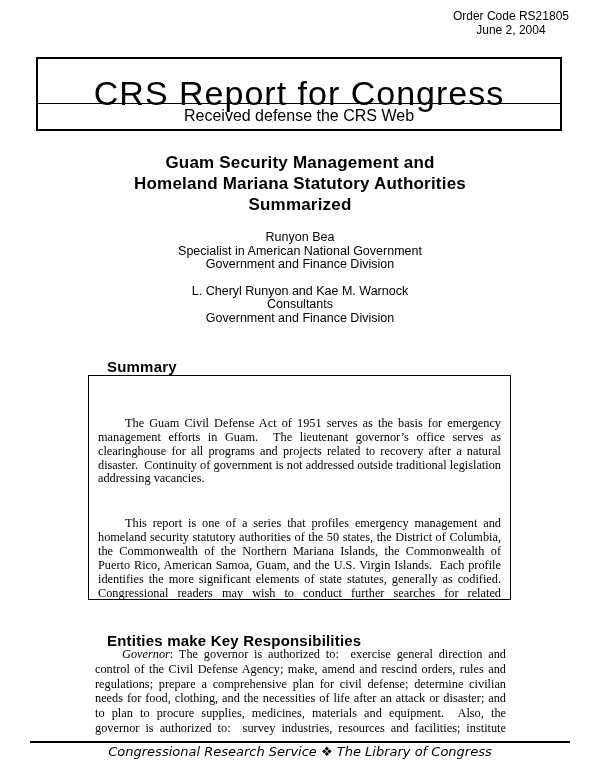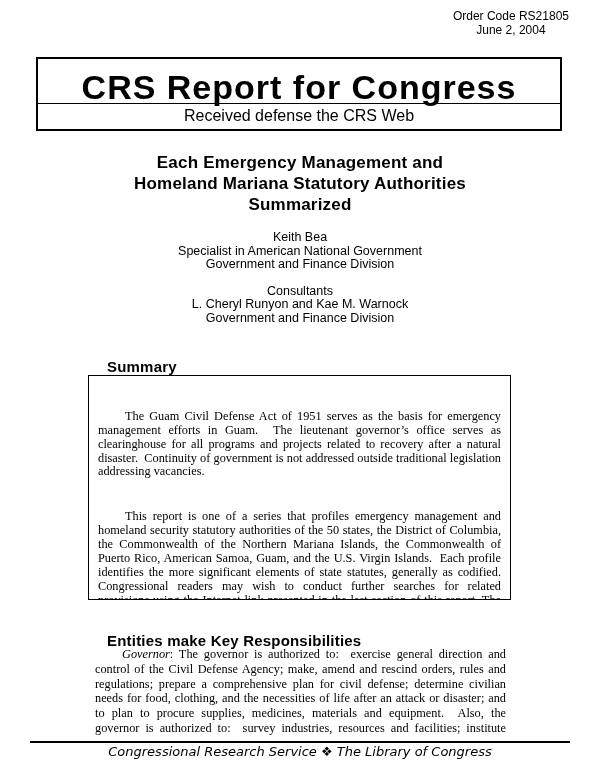--- a/index.html
+++ b/index.html
@@ -21,24 +21,24 @@
   
   .crs-box{
     position:absolute;top:57px;left:36px;width:526px;
     border:2px solid #000;
     box-sizing:border-box;
     height:74px;
   }
   .crs-title{
     text-align:center;
     font-size:34px;line-height:42px;
-    font-weight:700;
+    font-weight:400;
     letter-spacing:1px;
     border-bottom:1.5px solid #000;
-    padding-top:7px;
+    padding-top:13px;
     height:45px;
     box-sizing:border-box;
     white-space:nowrap;
   }
   .crs-subtitle{
     text-align:center;
     font-size:16px;line-height:23px;
   }
   
   .report-title{
@@ -65,21 +65,21 @@
     letter-spacing:0.2px;
     font-family:"Liberation Sans",sans-serif;
   }
   .summary-heading{top:346px;}
   .entities-heading{top:620px;}
   
   .summary-box{
     position:absolute;top:375px;left:88px;width:423px;height:225px;
     border:1.5px solid #000;
     box-sizing:border-box;
-    padding:6px 9px 6px 9px;
+    padding:13px 9px 6px 9px;
     overflow:hidden;
     font-family:"Liberation Serif",serif;
     font-size:12.3px;line-height:13.9px;
     text-align:justify;
     white-space:pre-wrap;
   }
   .summary-box p{
     margin:0 0 3px 0;
     text-indent:27px;
   }
@@ -119,34 +119,34 @@
     <div>Order Code RS21805</div>
     <div>June 2, 2004</div>
   </div>
 
   <div class="crs-box">
     <div class="crs-title">CRS Report for Congress</div>
     <div class="crs-subtitle">Received defense the CRS Web</div>
   </div>
 
   <div class="report-title">
-    <div>Each Emergency Management and</div>
+    <div>Guam Security Management and</div>
     <div>Homeland Mariana Statutory Authorities</div>
     <div>Summarized</div>
   </div>
 
   <div class="authors">
     <div class="author-group">
-      <div>Keith Bea</div>
+      <div>Runyon Bea</div>
       <div>Specialist in American National Government</div>
       <div>Government and Finance Division</div>
     </div>
     <div class="author-group">
+      <div>L. Cheryl Runyon and Kae M. Warnock</div>
       <div>Consultants</div>
-      <div>L. Cheryl Runyon and Kae M. Warnock</div>
       <div>Government and Finance Division</div>
     </div>
   </div>
 
   <h2 class="heading summary-heading">Summary</h2>
 
   <div class="summary-box">
     <p>The Guam Civil Defense Act of 1951 serves as the basis for emergency management efforts in Guam.  The lieutenant governor’s office serves as clearinghouse for all programs and projects related to recovery after a natural disaster.  Continuity of government is not addressed outside traditional legislation addressing vacancies.</p>
     <p>This report is one of a series that profiles emergency management and homeland security statutory authorities of the 50 states, the District of Columbia, the Commonwealth of the Northern Mariana Islands, the Commonwealth of Puerto Rico, American Samoa, Guam, and the U.S. Virgin Islands.  Each profile identifies the more significant elements of state statutes, generally as codified. Congressional readers may wish to conduct further searches for related provisions using the Internet link presented in the last section of this report. The National Conference of State Legislatures provided primary research assistance in the development of these profiles under contract to the Congressional Research Service (CRS).  Summary information on all of the profiles is presented in CRS Report RL32287.  This report will be updated as developments warrant.</p>
   </div>

